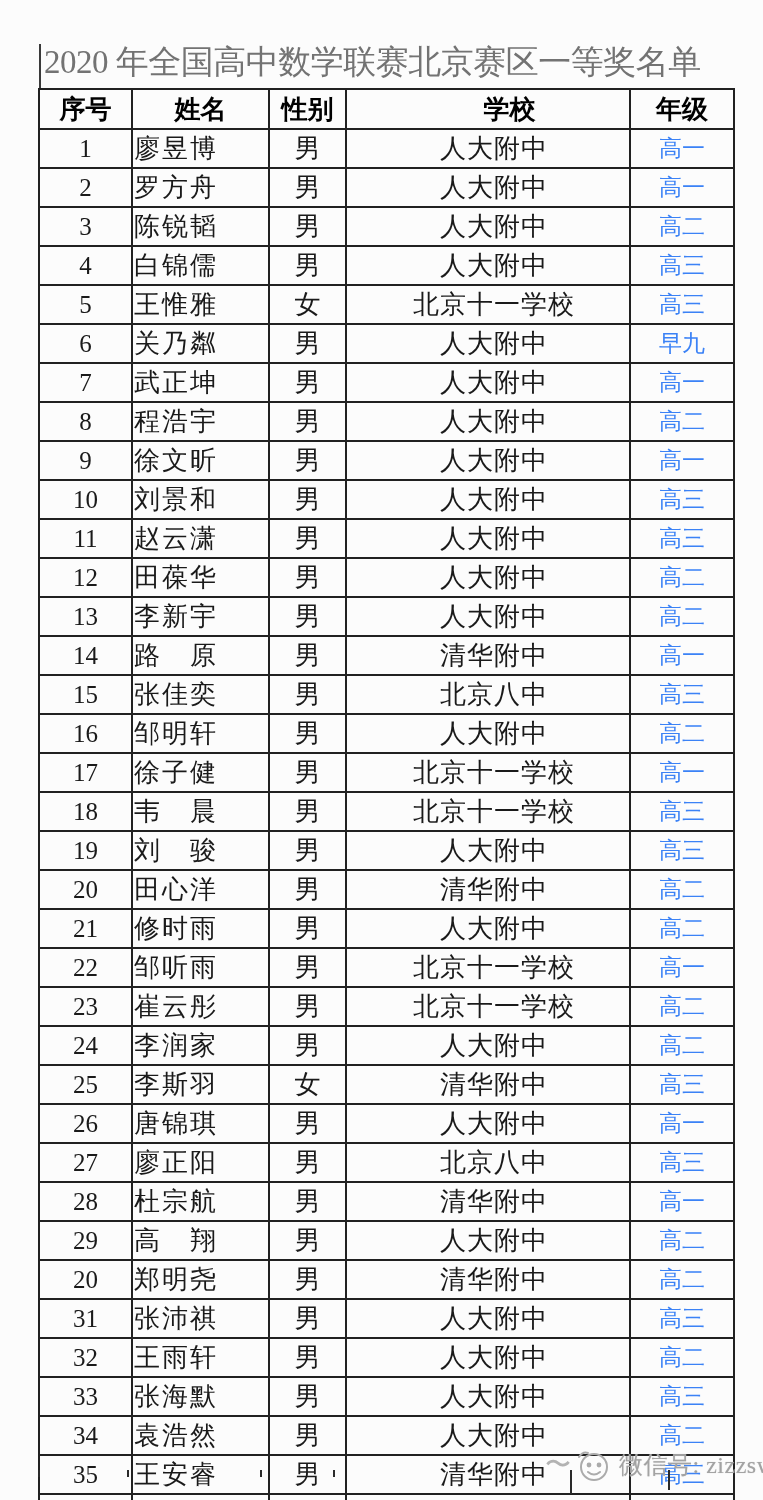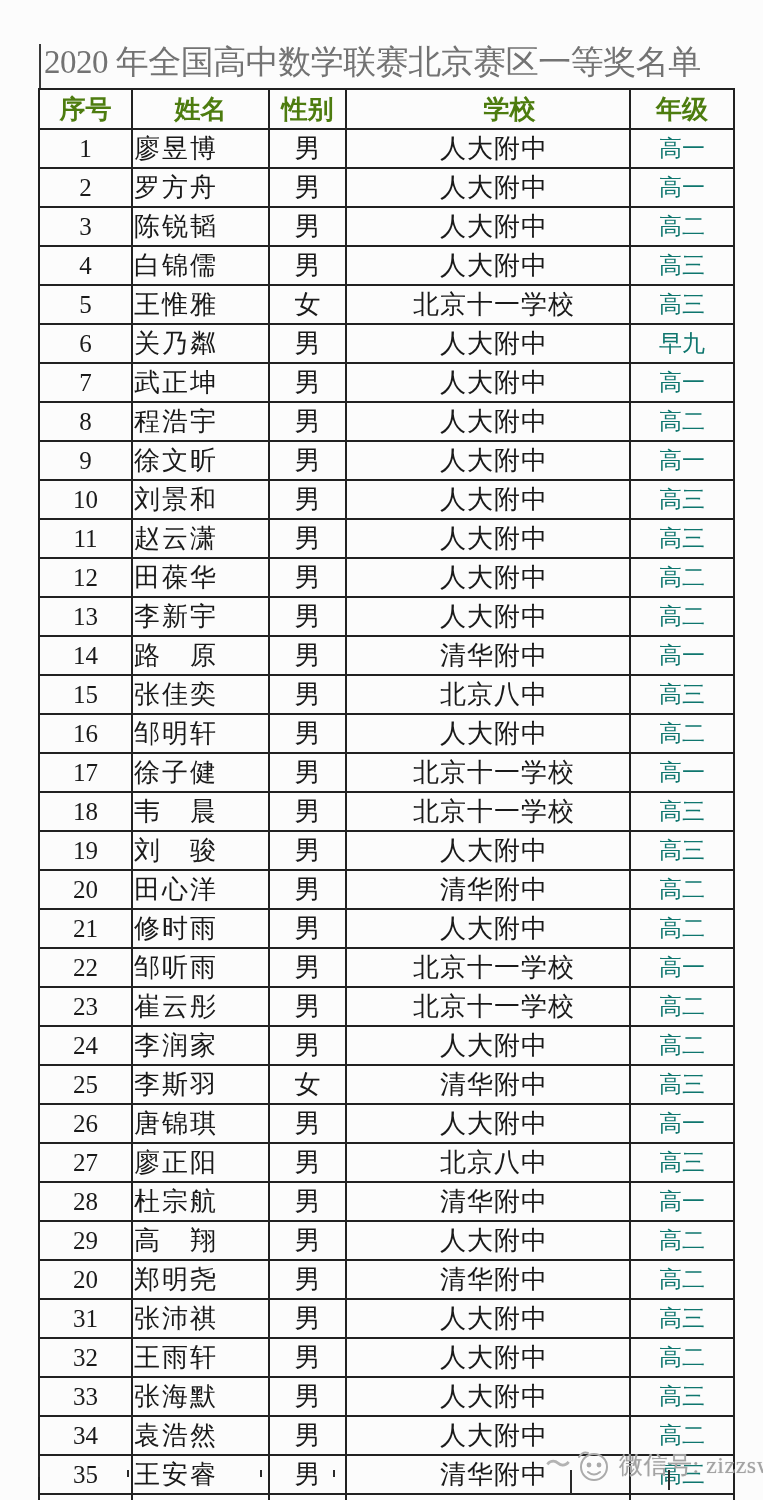--- a/index.html
+++ b/index.html
@@ -22,28 +22,28 @@
     background:transparent;
   }
   .award th,.award td{
     border:2px solid #212121;
     overflow:hidden;white-space:nowrap;
     font-weight:normal;
   }
   .award thead tr{height:40px;}
   .award tbody tr{height:36.3px;}
   .award th{
-    font-size:26px;font-weight:bold;text-align:center;color:#4d7c0f;
+    font-size:26px;font-weight:bold;text-align:center;color:#000000;
   }
   .award td{font-size:26px;color:#1a1a1a;}
   td.no{text-align:center;font-size:25px;}
   td.name{letter-spacing:2px;}
   td.gender{text-align:center;}
   td.school{text-align:center;padding-left:13px;letter-spacing:1px;}
-  td.grade{text-align:center;font-size:23px;color:#0f766e;}
+  td.grade{text-align:center;font-size:23px;color:#3b82f6;}
   
   .stub{position:absolute;width:2px;background:#2a2a2a;}
   .stub.s1{left:38px;top:1470px;height:7px;}
   .stub.s2{left:127px;top:1470px;height:7px;}
   .stub.s3{left:260px;top:1470px;height:7px;}
   .stub.s4{left:333px;top:1470px;height:7px;}
   .stub.s5{left:570px;top:1470px;height:24px;}
   .stub.s6{left:668px;top:1470px;height:20px;}
   .watermark{
     position:absolute;left:545px;top:1443px;height:44px;

